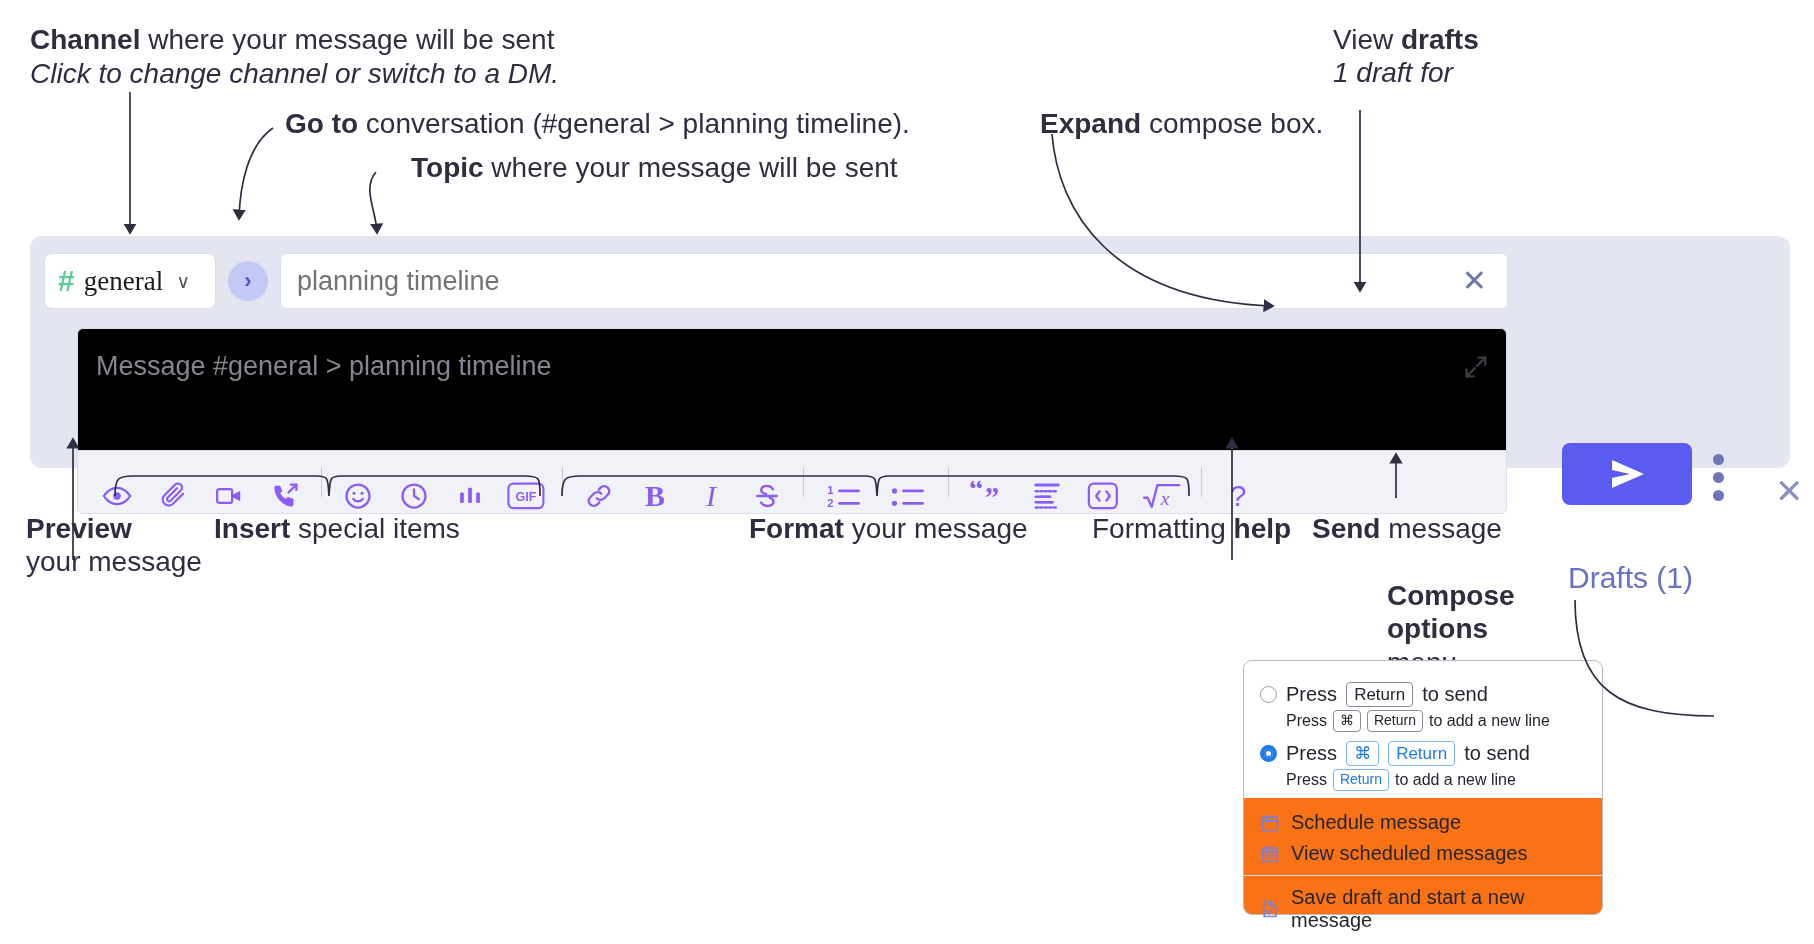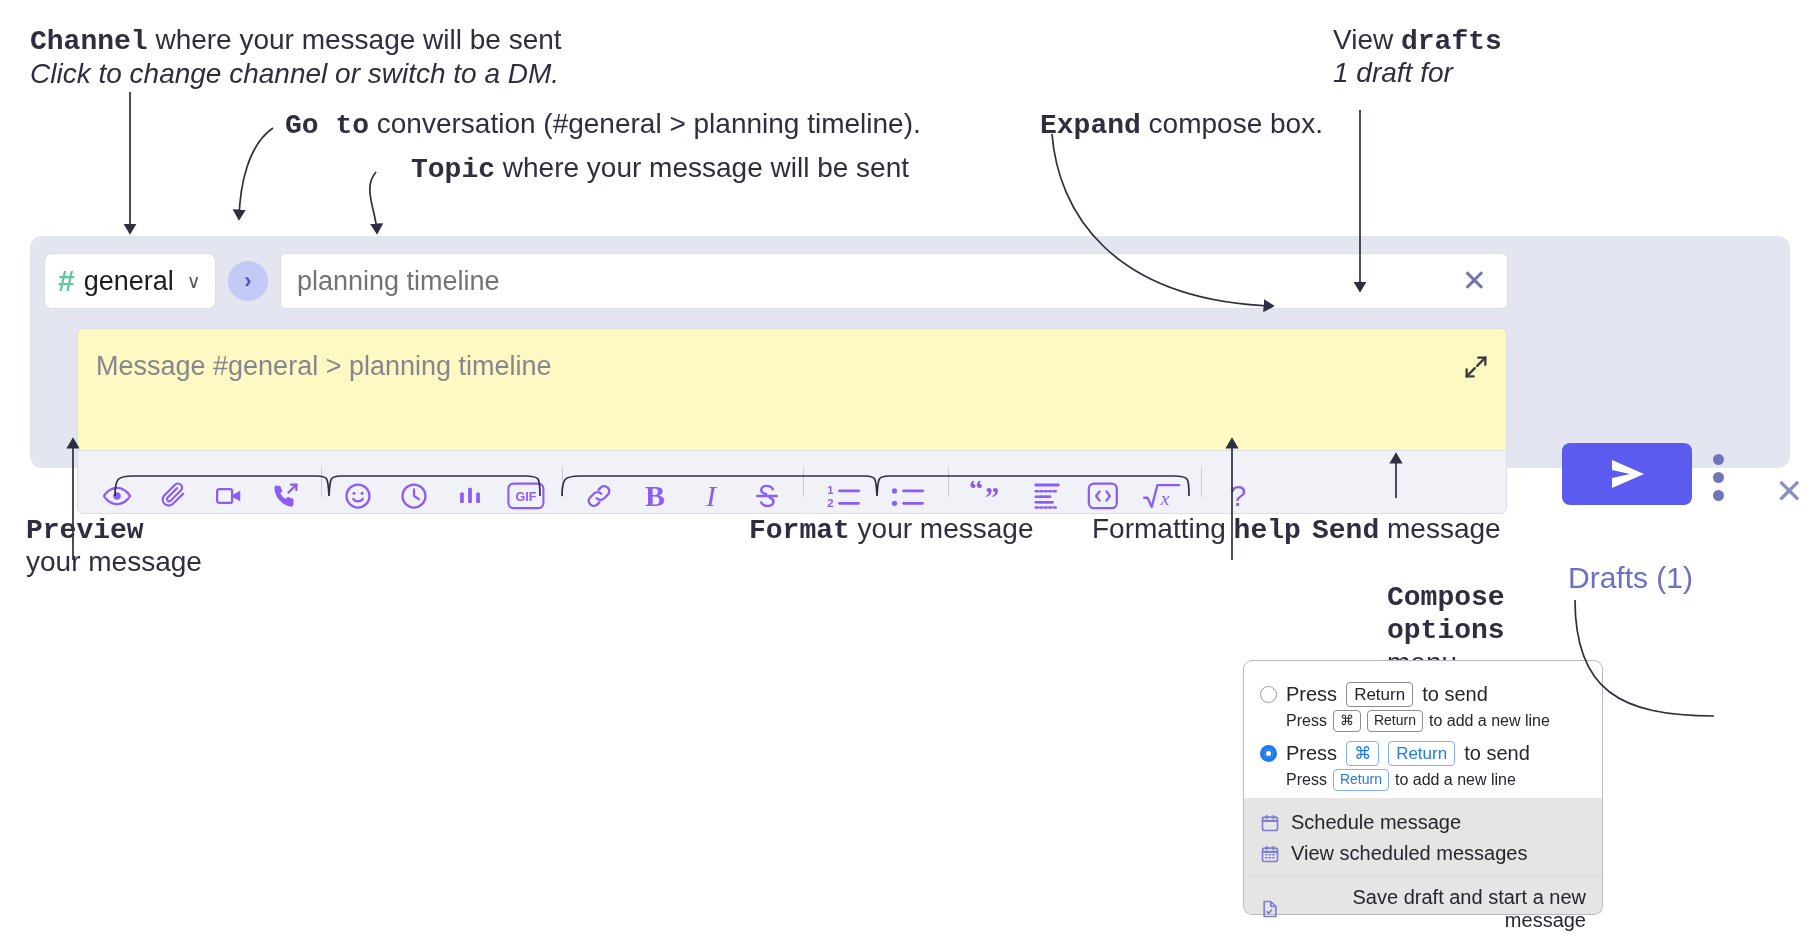--- a/index.html
+++ b/index.html
@@ -9,55 +9,55 @@
     background:#ffffff;
     font-family:"Liberation Sans", sans-serif;
     color:#2b2b3f;
     position:relative;
     overflow:hidden;
   }
   .stage { position:absolute; inset:0; }
 
   
   .anno { position:absolute; color:#2e2e40; line-height:1.28; white-space:nowrap; }
-  .anno b { font-weight:700;font-family:Liberation Mono, monospace; }
+  .anno b { font-weight:700; }
   .anno i { font-style:italic; }
   .a-lg { font-size:28px; }
 
   
   .overlay { position:absolute; inset:0; pointer-events:none; }
 
   
   .compose {
     position:absolute; left:30px; top:236px; width:1760px; height:232px;
     background:#e3e5f1; border-radius:12px;
   }
   .row-top { position:absolute; left:14px; top:17px; display:flex; align-items:center; }
   .chan-pill {
     height:56px; min-width:172px; background:#fff; border:1px solid #dcdfea;
     border-radius:8px; display:flex; align-items:center; gap:9px; padding:0 14px 0 13px;
   }
   .hash { color:#5fc99a; font-size:30px; font-weight:700; line-height:1; }
-  .chan-name { font-size:27px; color:#1d1c1d; }
+  .chan-name { font-size:27px; color:#1d1c1d;font-family:Liberation Serif, serif; }
   .chev { color:#55555f; font-size:19px; margin-left:4px; }
   .go-btn {
     width:40px; height:40px; margin:0 12px; border-radius:50%;
     background:#c3c9f5; display:flex; align-items:center; justify-content:center;
     color:#4a54cf; font-size:22px; font-weight:700; border:none; cursor:pointer;
   }
   .topic-field {
     height:56px; width:1228px; background:#fff; border:1px solid #dcdfea; border-radius:6px;
     display:flex; align-items:center; padding:0 14px 0 16px;
   }
   .topic-val { font-size:27px; color:#737373; flex:1; }
   .topic-x { color:#6f76a8; font-size:30px; line-height:1; padding:0 6px; cursor:pointer; }
 
   .msgbox {
     position:absolute; left:47px; top:92px; width:1430px; height:122px;
-    background:#fef9c3; border:1px solid #dcdfea; border-radius:6px 6px 0 0;
+    background:#000000; border:1px solid #dcdfea; border-radius:6px 6px 0 0;
     border-bottom:none;
   }
   .msg-placeholder { position:absolute; left:18px; top:22px; font-size:27px; color:#868690; }
   .expand-ico { position:absolute; right:16px; top:24px; width:28px; height:28px; cursor:pointer; }
 
   .toolbar {
     position:absolute; left:47px; top:214px; width:1430px; height:64px;
     background:#f1f2f7; border:1px solid #dcdfea; border-radius:0 0 6px 6px;
     display:flex; align-items:center; padding:0 16px; gap:0;
   }
@@ -80,21 +80,21 @@
   .close-x { position:absolute; left:1745px; top:238px; font-size:34px; color:#8a90c2; cursor:pointer; line-height:1; }
 
   
   .popup {
     position:absolute; left:1243px; top:660px; width:360px; height:138px;
     background:#fff; border:1px solid #b9b9c3; border-radius:9px 9px 0 0; border-bottom:none;
     padding:21px 16px 0 16px;
   }
   .popup2 {
     position:absolute; left:1243px; top:798px; width:360px; height:117px;
-    background:#e5e5e5; border:1px solid #b9b9c3; border-top:none; border-radius:0 0 9px 9px;text-align:right;
+    background:#f97316; border:1px solid #b9b9c3; border-top:none; border-radius:0 0 9px 9px;
   }
   .opt-row { display:flex; align-items:center; gap:9px; margin-bottom:3px; }
   .radio { width:17px; height:17px; border-radius:50%; border:1.7px solid #9a9aa6; flex:none; background:#fff; }
   .radio.on { border-color:#1f7aec; border-width:4.5px; background:#fff; box-shadow:inset 0 0 0 2px #1f7aec; }
   .opt-main { font-size:20px; color:#25252e; }
   .opt-sub { font-size:16px; color:#25252e; display:flex; align-items:center; gap:6px; margin:0 0 9px 26px; }
   .key {
     border:1px solid #8c8c98; border-radius:4px; padding:1px 7px; font-size:17px;
     color:#25252e; background:#fff; line-height:1.25; display:inline-block;
   }
@@ -135,20 +135,23 @@
     <i>1 draft for</i>
   </div>
 
   <div class="anno a-lg" style="left:26px; top:511px;">
     <b>Preview</b>
   </div>
   <div class="anno a-lg" style="left:26px; top:544px;">
     <span>your message</span>
   </div>
 
+  <div class="anno a-lg" style="left:214px; top:511px;">
+    <b>Insert</b><span> special items</span>
+  </div>
 
   <div class="anno a-lg" style="left:749px; top:511px;text-align:center;">
     <b>Format</b><span> your message</span>
   </div>
 
   <div class="anno a-lg" style="left:1092px; top:511px;">
     <span>Formatting </span><b>help</b>
   </div>
 
   <div class="anno a-lg" style="left:1312px; top:511px;">

